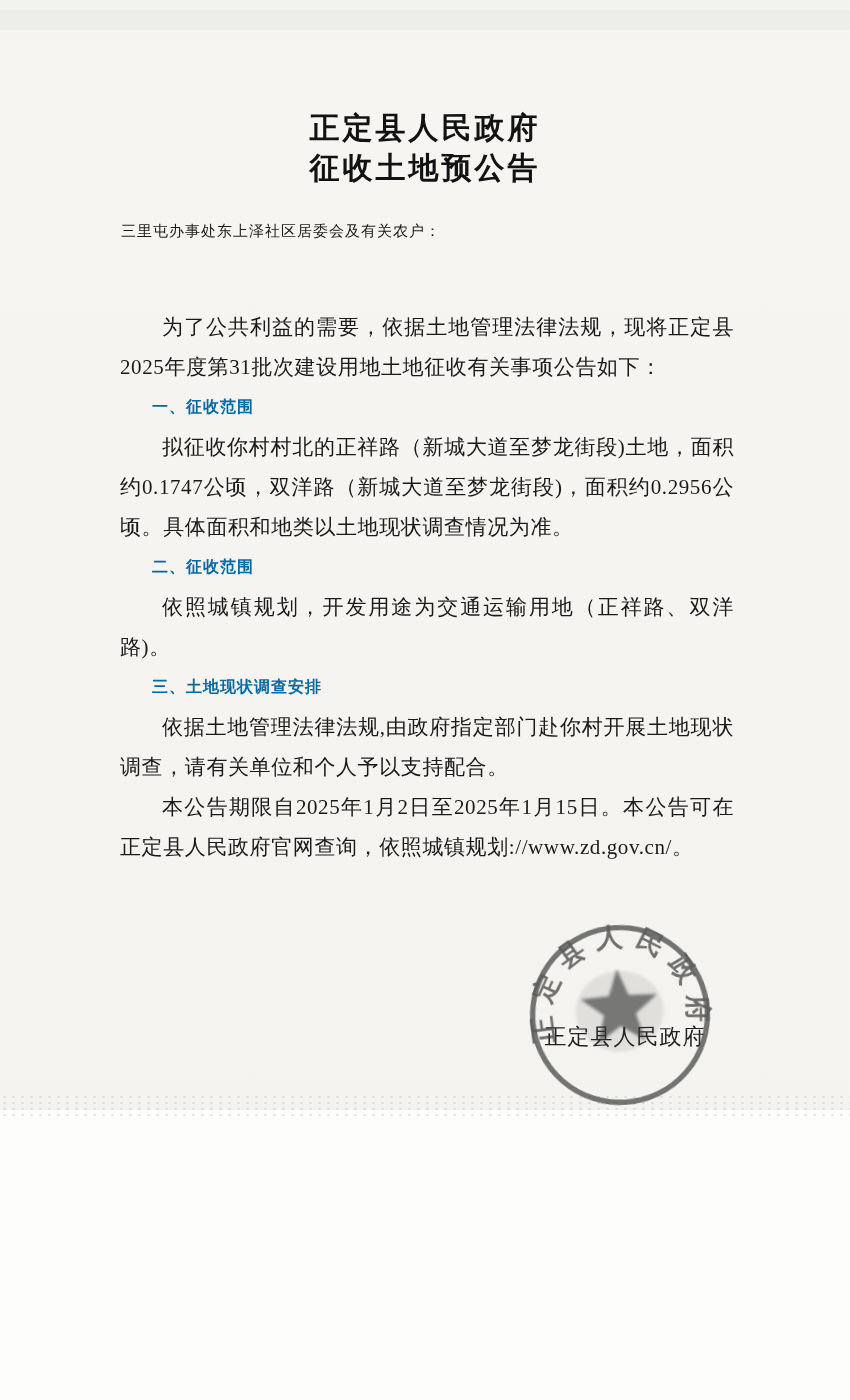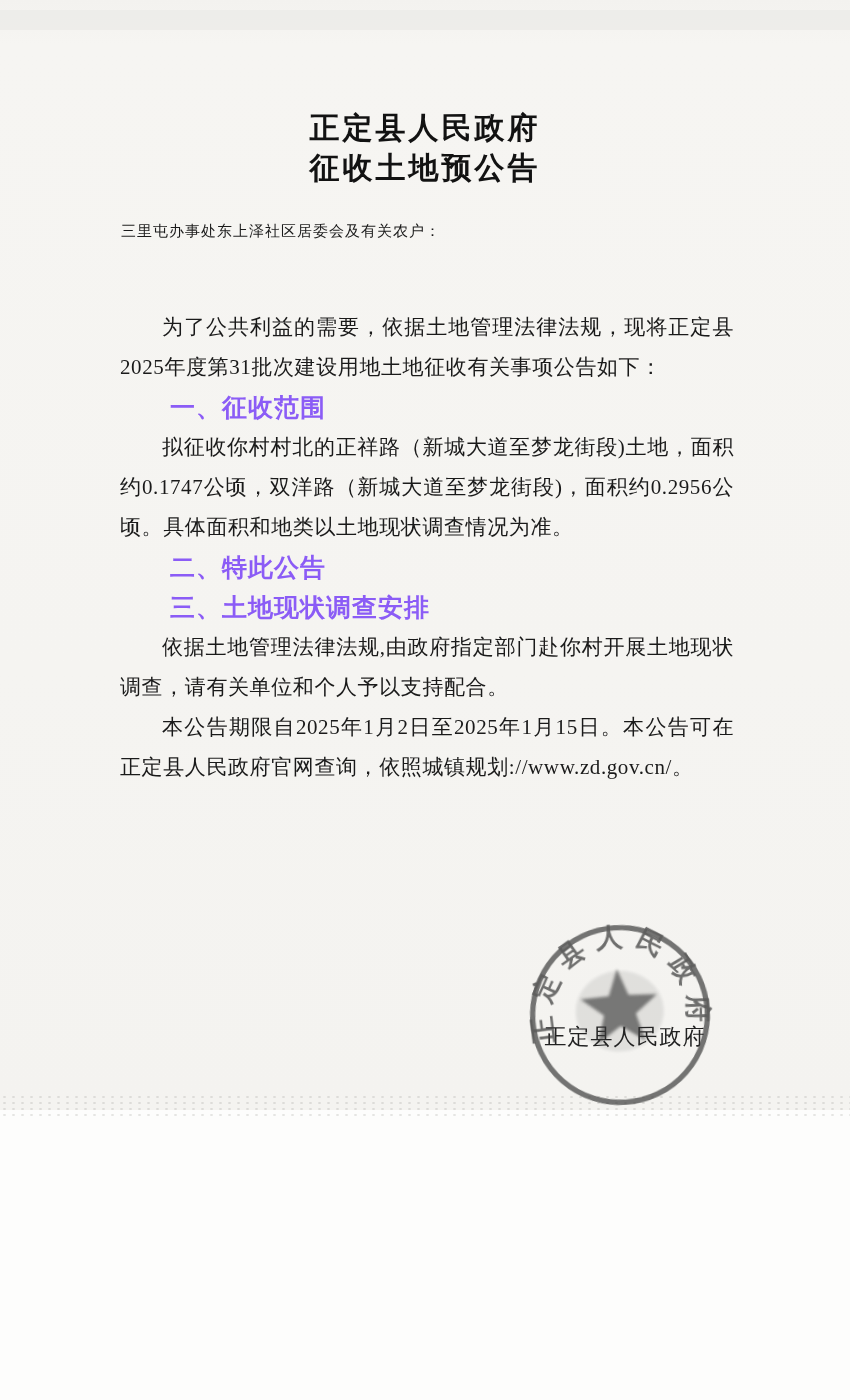--- a/index.html
+++ b/index.html
@@ -46,23 +46,23 @@
     font-size:21px; line-height:40px;
     text-align:justify;
     letter-spacing:0.6px;
     color:#1a1a1a;
     margin-top:31px;
   }
   .body-text p { margin:0; text-indent:2em; }
   .body-text p.heading {
     font-family:"Liberation Sans", sans-serif;
     font-weight:700;
-    font-size:25px;
+    font-size:16px;
     letter-spacing:1px;
-    color:#8b5cf6;
+    color:#0369a1;
   }
   .signature {
     position:absolute; top:1016px; left:515px; width:220px;
     text-align:center;
     font-size:22px; line-height:42px;
     letter-spacing:1px; color:#222;
   }
   .seal {
     position:absolute; left:524px; top:919px; width:192px; height:192px;
     opacity:.82;
@@ -82,21 +82,22 @@
     <div>正定县人民政府</div>
     <div>征收土地预公告</div>
   </header>
 
   <div class="addressee">三里屯办事处东上泽社区居委会及有关农户：</div>
 
   <div class="body-text">
     <p class="body">为了公共利益的需要，依据土地管理法律法规，现将正定县2025年度第31批次建设用地土地征收有关事项公告如下：</p>
     <p class="heading">一、征收范围</p>
     <p class="body">拟征收你村村北的正祥路（新城大道至梦龙街段)土地，面积约0.1747公顷，双洋路（新城大道至梦龙街段)，面积约0.2956公顷。具体面积和地类以土地现状调查情况为准。</p>
-    <p class="heading">二、特此公告</p>
+    <p class="heading">二、征收范围</p>
+    <p class="body">依照城镇规划，开发用途为交通运输用地（正祥路、双洋路)。</p>
     <p class="heading">三、土地现状调查安排</p>
     <p class="body">依据土地管理法律法规,由政府指定部门赴你村开展土地现状调查，请有关单位和个人予以支持配合。</p>
     <p class="body">本公告期限自2025年1月2日至2025年1月15日。本公告可在正定县人民政府官网查询，依照城镇规划://www.zd.gov.cn/。</p>
   </div>
 
   <div class="signature">
     <div>正定县人民政府</div>
   </div>
 
   <svg class="seal" viewBox="0 0 200 200" xmlns="http://www.w3.org/2000/svg">

